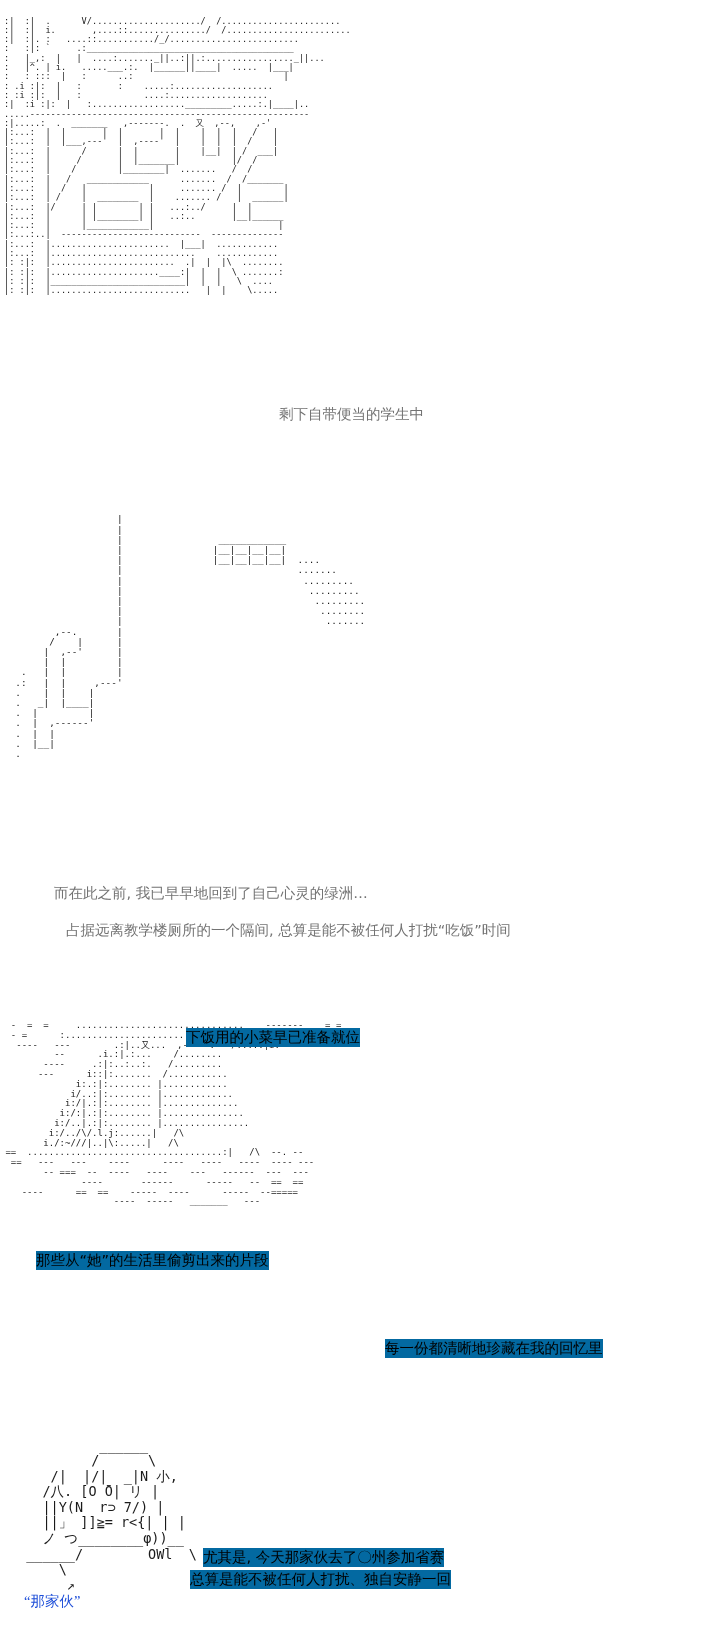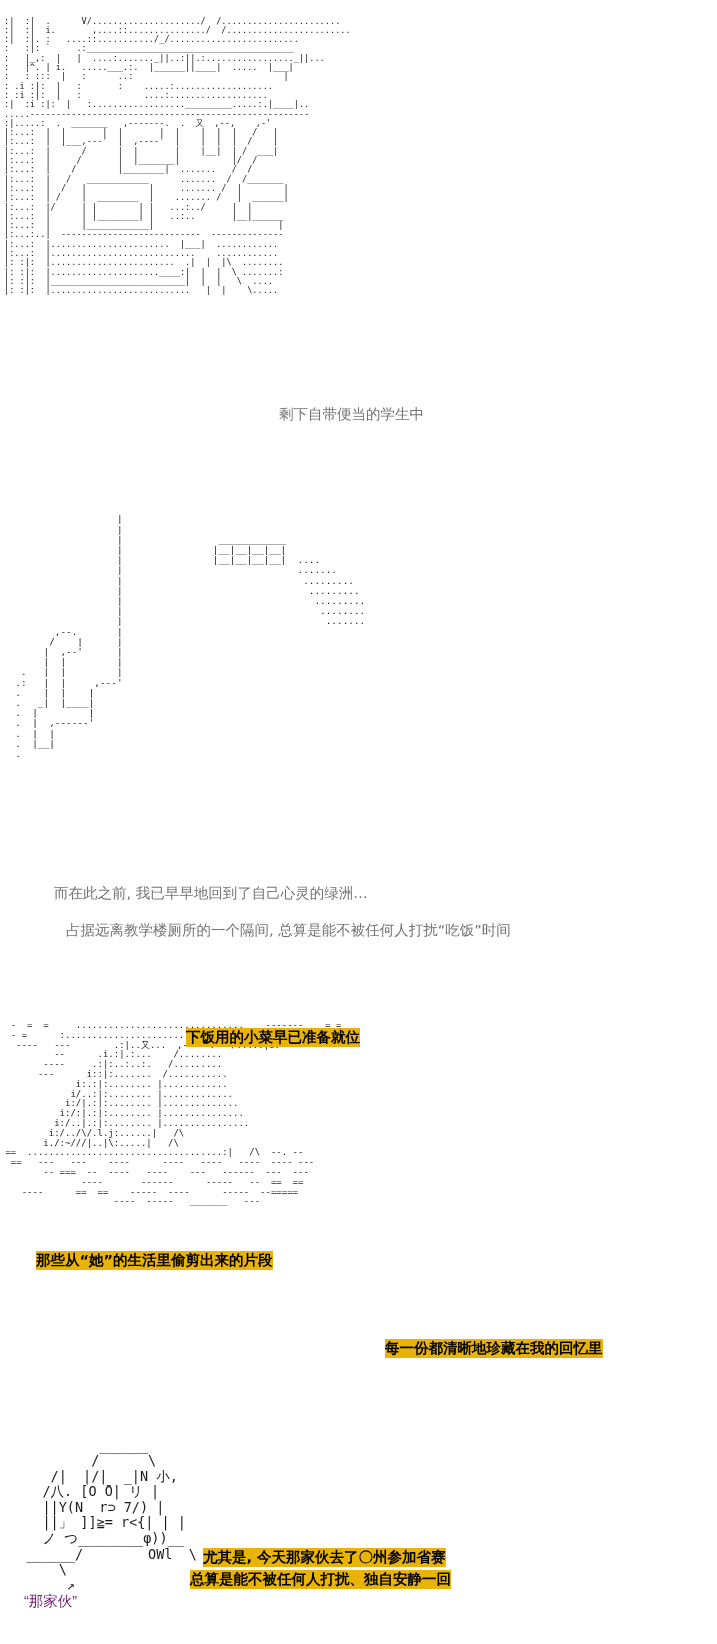--- a/index.html
+++ b/index.html
@@ -77,36 +77,35 @@
   .cap-d { left: 66px;  top: 921px; }
 
   
   .cap-inline {
     position: absolute;
     font-family: "DejaVu Sans", "Liberation Sans", sans-serif;
     font-size: 14.5px;
     line-height: 1.3;
     color: #000000;
     white-space: nowrap;
-    background: #eab308;
-    font-weight: bold;
+    background: #0369a1;
   }
   .cap-e { left: 186px; top: 1028px; }
   .cap-f { left: 36px;  top: 1251px; }
   .cap-g { left: 385px; top: 1339px; }
   .cap-h { left: 203px; top: 1548px; }
   .cap-i { left: 190px; top: 1570px; }
 
   .label-that-guy {
     position: absolute;
     left: 24px;
     top: 1592px;
-    font-family: Liberation Sans, sans-serif;
+    font-family: Liberation Serif, serif;
     font-size: 14.5px;
-    color: #701a75;
+    color: #1d4ed8;
     white-space: nowrap;
   }
 </style>
 </head>
 <body>
 
 <div class="page">
 
   <pre class="aa scene1">:|  :|  .      V/...................../  /.......................
 :|  :|  i.       ,....::.............../  /........................

